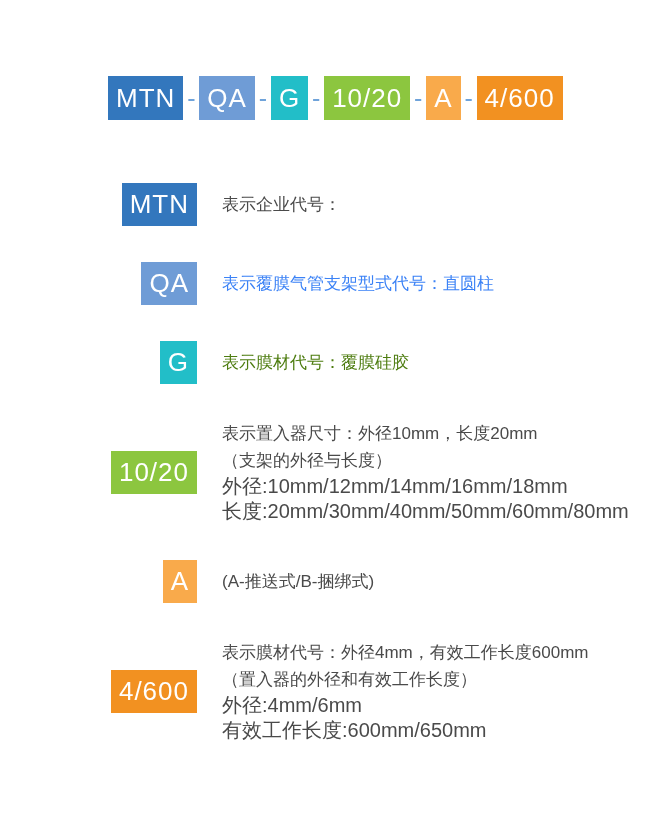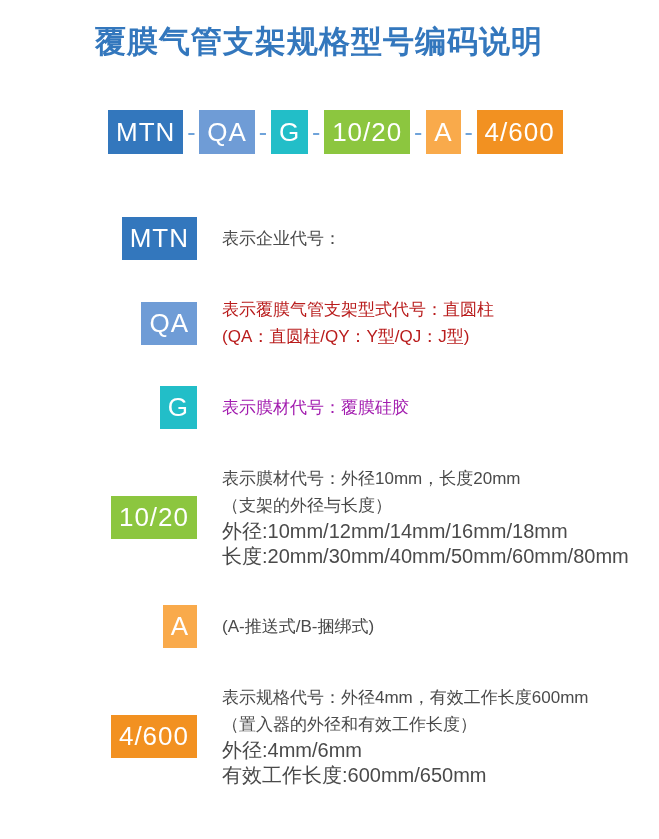--- a/index.html
+++ b/index.html
@@ -41,21 +41,20 @@
   .text-col { margin-left: 25px; color: #4A4A4A; }
   .line { white-space: nowrap; }
   .line.main { font-size: 17px; line-height: 27px; }
   .line.sub  { font-size: 20px; line-height: 25px; }
 </style>
 </head>
 <body>
 
 <div class="page">
 
-  <h1 class="title" style="color: rgb(51, 119, 189);">覆膜气管支架规格型号编码说明</h1>
 
   <div class="code-strip">
     <div class="code-box" style="background: rgb(51, 119, 189);">MTN</div>
     <div class="dash" style="color: rgb(111, 163, 218);">-</div>
     <div class="code-box" style="background: rgb(111, 156, 214);">QA</div>
     <div class="dash" style="color: rgb(111, 163, 218);">-</div>
     <div class="code-box" style="background: rgb(34, 190, 200);">G</div>
     <div class="dash" style="color: rgb(111, 163, 218);">-</div>
     <div class="code-box" style="background: rgb(140, 198, 63);">10/20</div>
     <div class="dash" style="color: rgb(111, 163, 218);">-</div>
@@ -71,62 +70,61 @@
       </div>
       <div class="text-col" style="color: rgb(74, 74, 74);">
           <div class="line main">表示企业代号：</div>
         </div>
     </div>
 
     <div class="row">
       <div class="box-col">
         <div class="code-box" style="background: rgb(111, 156, 214);">QA</div>
       </div>
-      <div class="text-col" style="color: #b91c1c;">
+      <div class="text-col" style="color: #3b82f6;">
           <div class="line main">表示覆膜气管支架型式代号：直圆柱</div>
-          <div class="line main">(QA：直圆柱/QY：Y型/QJ：J型)</div>
         </div>
     </div>
 
     <div class="row">
       <div class="box-col">
         <div class="code-box" style="background: rgb(34, 190, 200);">G</div>
       </div>
-      <div class="text-col" style="color: #a21caf; text-align: center;">
+      <div class="text-col" style="color: #4d7c0f; text-align: center;">
           <div class="line main">表示膜材代号：覆膜硅胶</div>
         </div>
     </div>
 
     <div class="row">
       <div class="box-col">
         <div class="code-box" style="background: rgb(140, 198, 63);">10/20</div>
       </div>
       <div class="text-col" style="color: rgb(74, 74, 74);">
-          <div class="line main">表示膜材代号：外径10mm，长度20mm</div>
+          <div class="line main">表示置入器尺寸：外径10mm，长度20mm</div>
           <div class="line main">（支架的外径与长度）</div>
           <div class="line sub">外径:10mm/12mm/14mm/16mm/18mm</div>
           <div class="line sub">长度:20mm/30mm/40mm/50mm/60mm/80mm</div>
         </div>
     </div>
 
     <div class="row">
       <div class="box-col">
         <div class="code-box" style="background: rgb(249, 170, 75);">A</div>
       </div>
       <div class="text-col" style="color: rgb(74, 74, 74);">
           <div class="line main">(A-推送式/B-捆绑式)</div>
         </div>
     </div>
 
     <div class="row">
       <div class="box-col">
         <div class="code-box" style="background: rgb(242, 145, 33);">4/600</div>
       </div>
       <div class="text-col" style="color: rgb(74, 74, 74);">
-          <div class="line main">表示规格代号：外径4mm，有效工作长度600mm</div>
+          <div class="line main">表示膜材代号：外径4mm，有效工作长度600mm</div>
           <div class="line main">（置入器的外径和有效工作长度）</div>
           <div class="line sub">外径:4mm/6mm</div>
           <div class="line sub">有效工作长度:600mm/650mm</div>
         </div>
     </div>
   </div>
 
 </div>
 
 </body></html>

